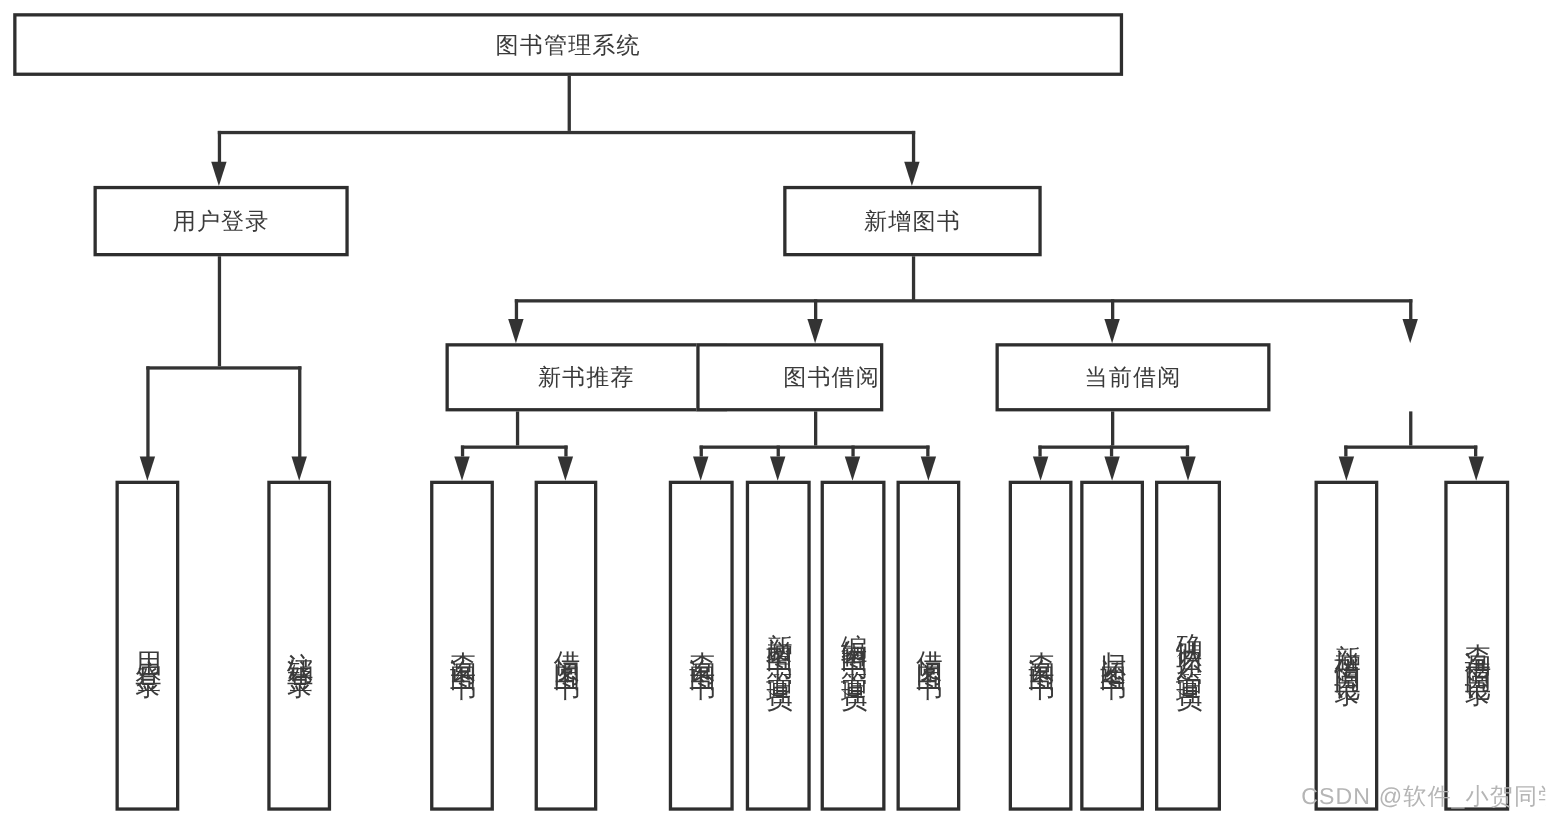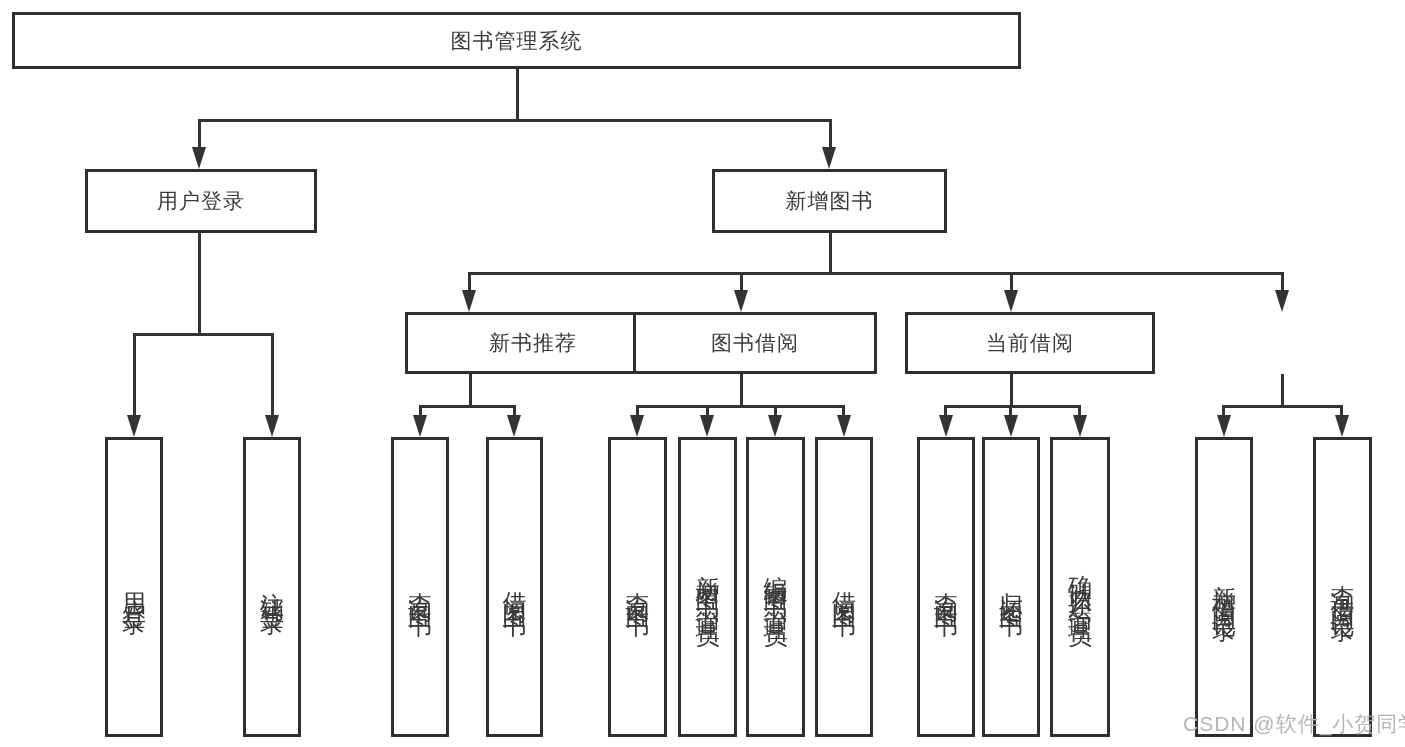--- a/index.html
+++ b/index.html
@@ -100,21 +100,21 @@
   <div class="vline" style="left:1010px; top:272px; height:20px;"></div>
   <div class="vline" style="left:1281px; top:272px; height:20px;"></div>
   <div class="arrow" style="left:462px; top:290px;"></div>
   <div class="arrow" style="left:734px; top:290px;"></div>
   <div class="arrow" style="left:1004px; top:290px;"></div>
   <div class="arrow" style="left:1275px; top:290px;"></div>
 
   <div class="node" style="left:363px; top:312px; width:256px; height:62px;margin-left:42px;">
     <span class="label">新书推荐</span>
   </div>
-  <div class="node" style="left:633px; top:312px; width:244px; height:62px;">
+  <div class="node" style="left:633px; top:312px; width:170px; height:62px;justify-content:flex-end;">
     <span class="label">图书借阅</span>
   </div>
   <div class="node" style="left:905px; top:312px; width:250px; height:62px;">
     <span class="label">当前借阅</span>
   </div>
 
   <div class="vline" style="left:469px; top:374px; height:31px;"></div>
   <div class="hline" style="left:419px; top:405px; width:97px;"></div>
   <div class="vline" style="left:419px; top:405px; height:10px;"></div>
   <div class="vline" style="left:513px; top:405px; height:10px;"></div>

